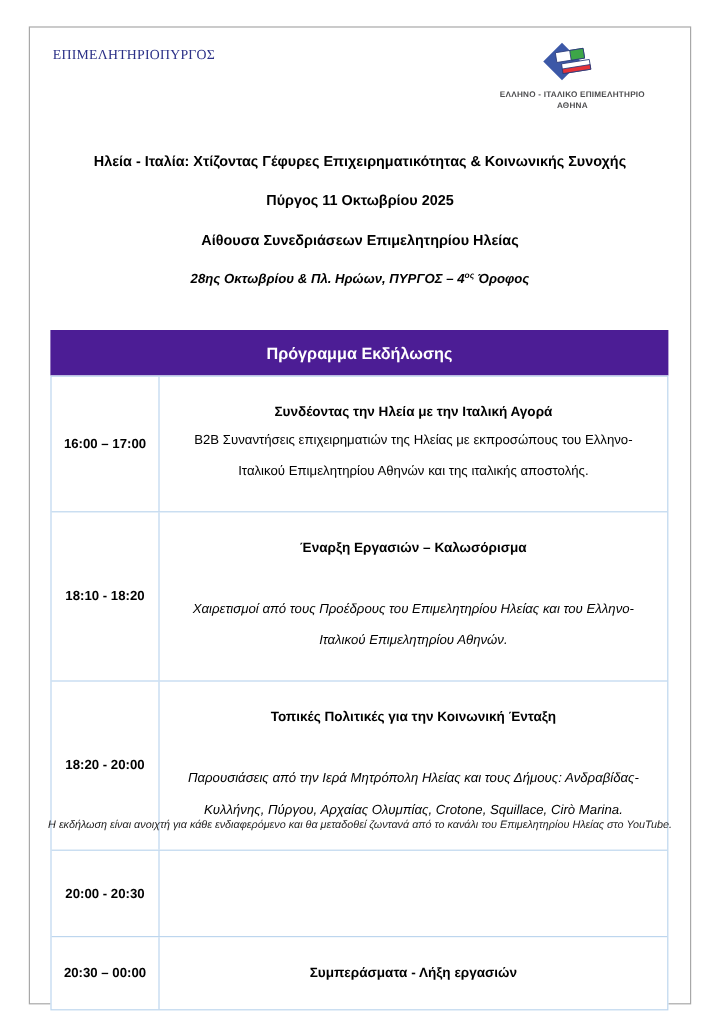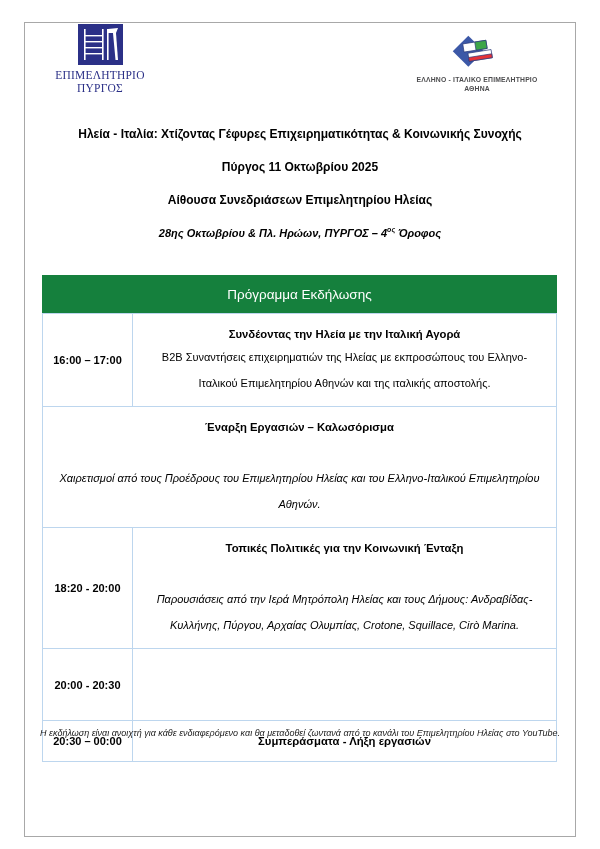--- a/index.html
+++ b/index.html
@@ -7,21 +7,21 @@
     width:600px;height:849px;position:relative;overflow:hidden;
     font-family:"Liberation Sans",sans-serif;color:#000;
   }
   .page-frame{
     position:absolute;left:24px;top:22px;width:552px;height:815px;
     border:1px solid #a8a8a8;box-sizing:border-box;background:#fff;
   }
   
   .logo-left{
     position:absolute;left:44px;top:24px;width:112px;
-    display:flex;flex-direction:column;align-items:center;
+    display:flex;align-items:center;
   }
   .logo-left .mark{width:45px;height:41px;margin-bottom:4px;}
   .logo-left .txt{
     font-family:"Liberation Serif",serif;color:#2b3087;
     font-size:11.5px;line-height:13px;text-align:center;letter-spacing:.2px;
   }
   .logo-right{
     position:absolute;left:402px;top:34px;width:150px;
     display:flex;flex-direction:column;align-items:center;
   }
@@ -33,41 +33,41 @@
   
   .title-block{
     position:absolute;left:40px;top:126px;width:520px;text-align:center;
   }
   .title-line{font-weight:bold;font-size:12px;line-height:16px;margin-bottom:17px;}
   .title-line.sub{font-size:11px;font-style:italic;margin-bottom:0;}
   .title-line sup{font-size:7px;vertical-align:super;line-height:0;}
   
   .program-table{position:absolute;left:42px;top:275px;width:515px;}
   .table-header{
-    height:38px;background:#15803d;color:#fff;font-weight:normal;font-size:13.5px;
+    height:38px;background:#4c1d95;color:#fff;font-weight:bold;font-size:13.5px;
     display:flex;align-items:center;justify-content:center;
   }
   .table-body{border:1px solid #bdd6ee;box-sizing:border-box;background:#fff;}
   .prog-row{display:flex;box-sizing:border-box;}
   .prog-row + .prog-row{border-top:1px solid #bdd6ee;}
   .cell-time{
     width:90px;flex:0 0 90px;border-right:1px solid #bdd6ee;box-sizing:border-box;
     display:flex;align-items:center;justify-content:center;
     font-weight:bold;font-size:11px;white-space:nowrap;
   }
   .cell-content{
     flex:1;display:flex;flex-direction:column;justify-content:center;
-    text-align:center;padding:10px 16px;box-sizing:border-box;
+    text-align:center;padding:20px 16px;box-sizing:border-box;
   }
   .session-title{font-weight:bold;font-size:11.3px;line-height:20px;}
   .session-desc{font-size:11px;line-height:26px;}
   .session-desc.italic{font-style:italic;margin-top:28px;}
   
   .footer-note{
-    position:absolute;left:30px;top:728px;width:540px;text-align:center;
+    position:absolute;left:30px;top:682px;width:540px;text-align:center;
     font-style:italic;font-size:9px;color:#1a1a1a;
   }
 </style>
 </head>
 <body>
 
 <div class="page-frame"></div>
 
 <div class="logo-left">
   <svg class="mark" viewBox="0 0 45 41">
@@ -113,20 +113,21 @@
   <div class="table-header">Πρόγραμμα Εκδήλωσης</div>
   <div class="table-body" id="table-body">
       <div class="prog-row" style="min-height: 89px;">
     <div class="cell-time">16:00 – 17:00</div>
     <div class="cell-content">
       <div class="session-title">Συνδέοντας την Ηλεία με την Ιταλική Αγορά</div>
       <div class="session-desc">B2B Συναντήσεις επιχειρηματιών της Ηλείας με εκπροσώπους του Ελληνο-Ιταλικού Επιμελητηρίου Αθηνών και της ιταλικής αποστολής.</div>
     </div>
   </div>
       <div class="prog-row" style="min-height: 76px;">
+    <div class="cell-time">18:10 - 18:20</div>
     <div class="cell-content">
       <div class="session-title">Έναρξη Εργασιών – Καλωσόρισμα</div>
       <div class="session-desc italic">Χαιρετισμοί από τους Προέδρους του Επιμελητηρίου Ηλείας και του Ελληνο-Ιταλικού Επιμελητηρίου Αθηνών.</div>
     </div>
   </div>
       <div class="prog-row" style="min-height: 95px;">
     <div class="cell-time">18:20 - 20:00</div>
     <div class="cell-content">
       <div class="session-title">Τοπικές Πολιτικές για την Κοινωνική Ένταξη</div>
       <div class="session-desc italic">Παρουσιάσεις από την Ιερά Μητρόπολη Ηλείας και τους Δήμους: Ανδραβίδας-Κυλλήνης, Πύργου, Αρχαίας Ολυμπίας, Crotone, Squillace, Cirò Marina.</div>

